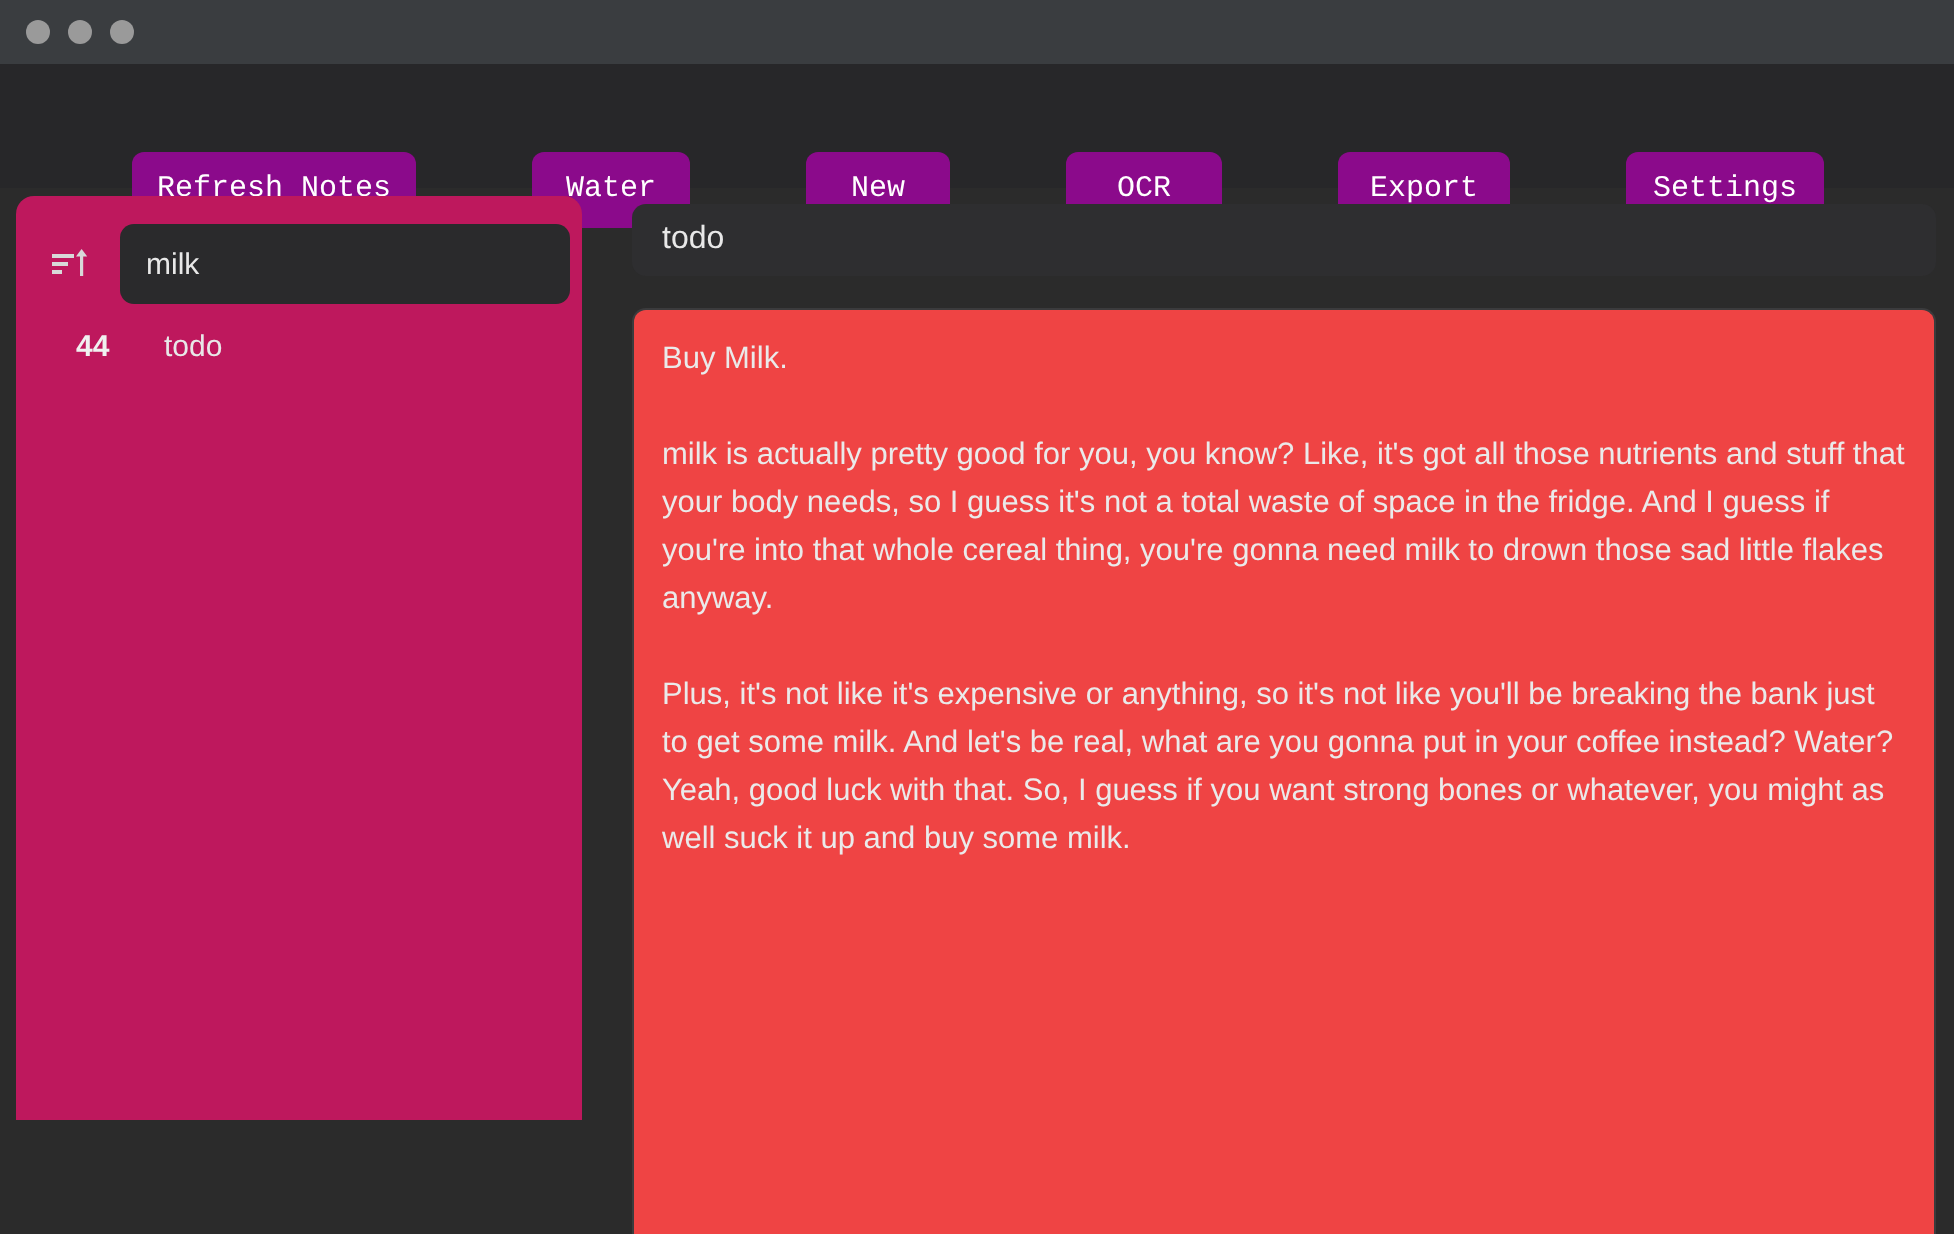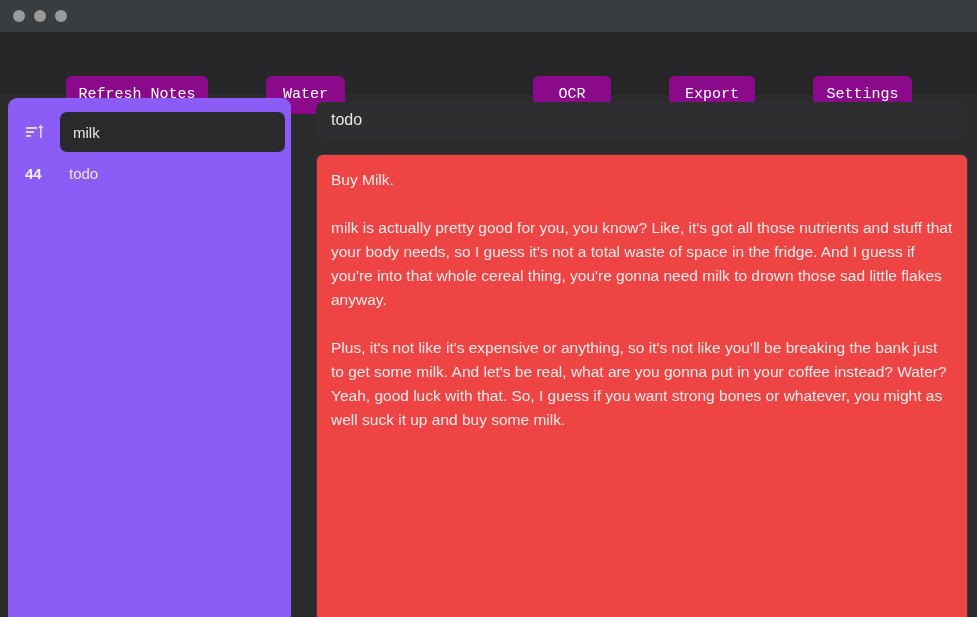--- a/index.html
+++ b/index.html
@@ -78,22 +78,22 @@
     left: 0; top: 94px;
     width: 977px;
     height: 523px;
   }
 
   
   #sidebar {
     position: absolute;
     left: 8px; top: 4px;
     width: 283px;
-    height: 519px;
-    background: #8b5cf6;
+    height: 462px;
+    background: #be185d;
     border-radius: 9px 9px 0 0;
     overflow: hidden;
   }
   #sidebar-top {
     display: flex;
     align-items: center;
     padding: 14px 14px 0 14px;
     gap: 12px;
   }
   #sort-icon-btn {
@@ -111,21 +111,21 @@
     height: 40px;
     background: #2a2a2c;
     border: none;
     border-radius: 7px;
     color: #e8e8e8;
     font-family: "Liberation Sans", sans-serif;
     font-size: 15px;
     padding: 0 13px;
     outline: none;
   }
-  #note-list { padding: 8px 0 0 3px; }
+  #note-list { padding: 8px 0 0 16px; }
   .note-row {
     display: flex;
     align-items: baseline;
     padding: 5px 14px 5px 14px;
     cursor: pointer;
     gap: 0;
   }
   .note-row .note-id {
     width: 44px;
     flex: 0 0 44px;
@@ -199,20 +199,21 @@
     <div class="traffic-lights">
       <span class="dot"></span>
       <span class="dot"></span>
       <span class="dot"></span>
     </div>
   </div>
 
   <div id="toolbar">
     <button class="tool-btn" id="btn-refresh">Refresh Notes</button>
     <button class="tool-btn" id="btn-save">Water</button>
+    <button class="tool-btn" id="btn-new">New</button>
     <button class="tool-btn" id="btn-export">Export</button>
     <button class="tool-btn" id="btn-ocr">OCR</button>
     <button class="tool-btn" id="btn-settings">Settings</button>
   </div>
 
   <div id="body-area">
 
     <div id="sidebar">
 
       <div id="sidebar-top">

